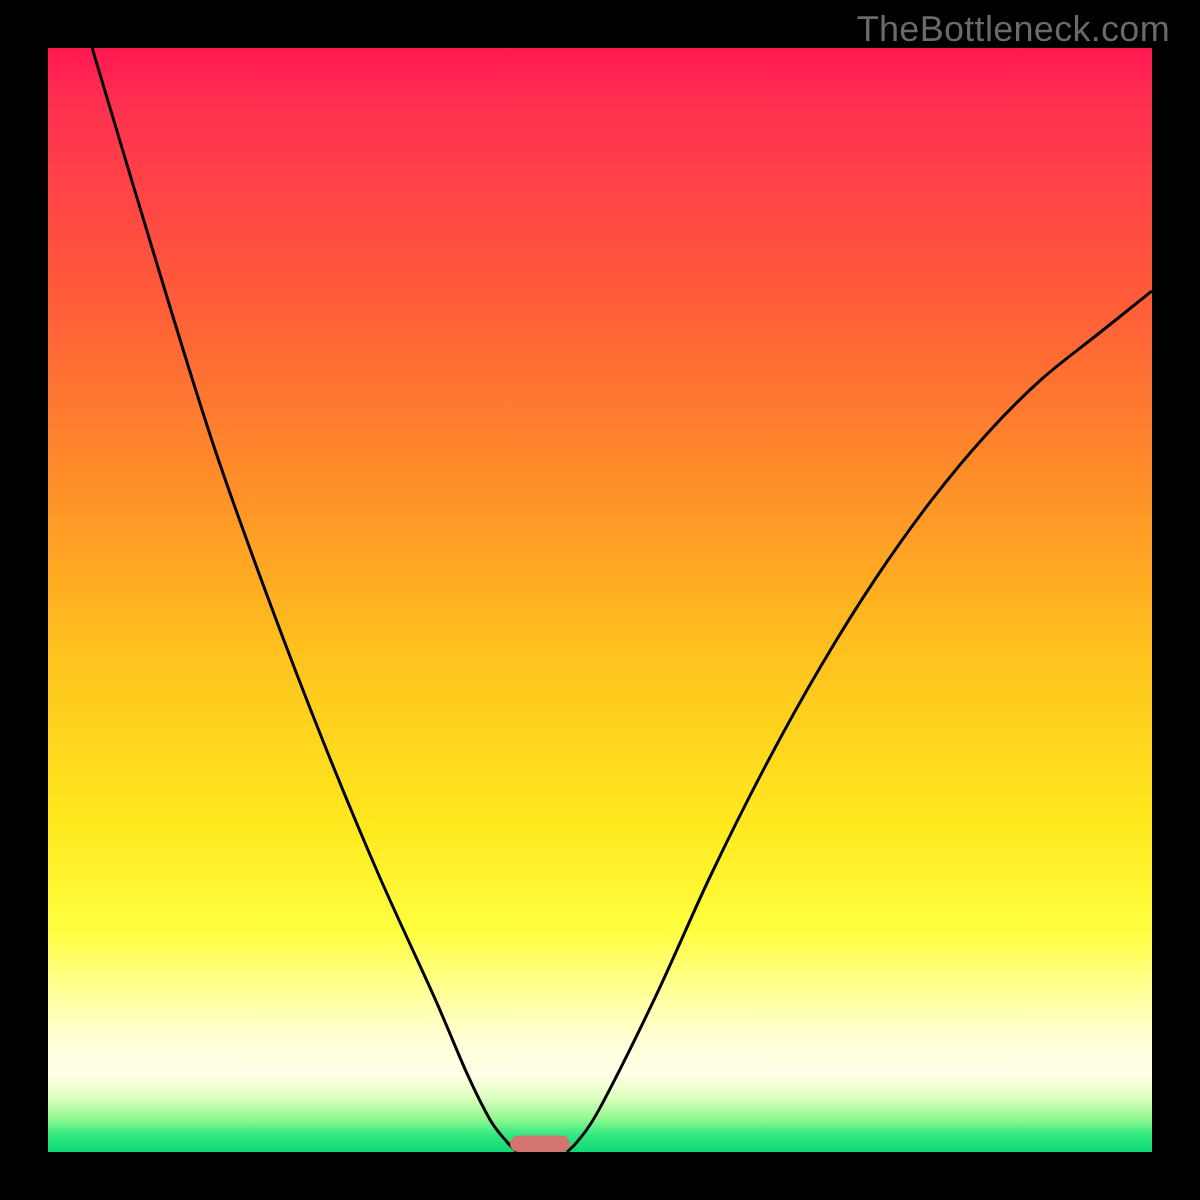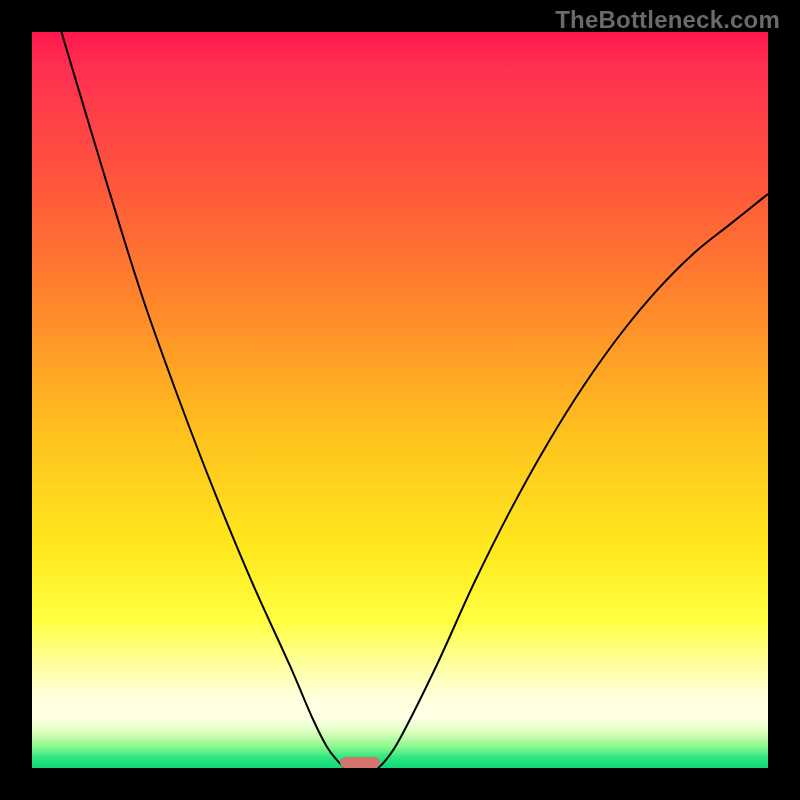--- a/index.html
+++ b/index.html
@@ -10,21 +10,21 @@
     position: relative;
     font-family: Arial, sans-serif;
     overflow: hidden;
   }
   .watermark {
     position: absolute;
     top: 6px;
     right: 20px;
     color: #6a6a6a;
     font-size: 24px;
-    font-weight: 700;
+    font-weight: 400;
     z-index: 10;
     letter-spacing: 0.2px;
   }
   .plot-area {
     position: absolute;
     left: 32px;
     top: 32px;
     width: 736px;
     height: 736px;
     background: linear-gradient(to bottom,

